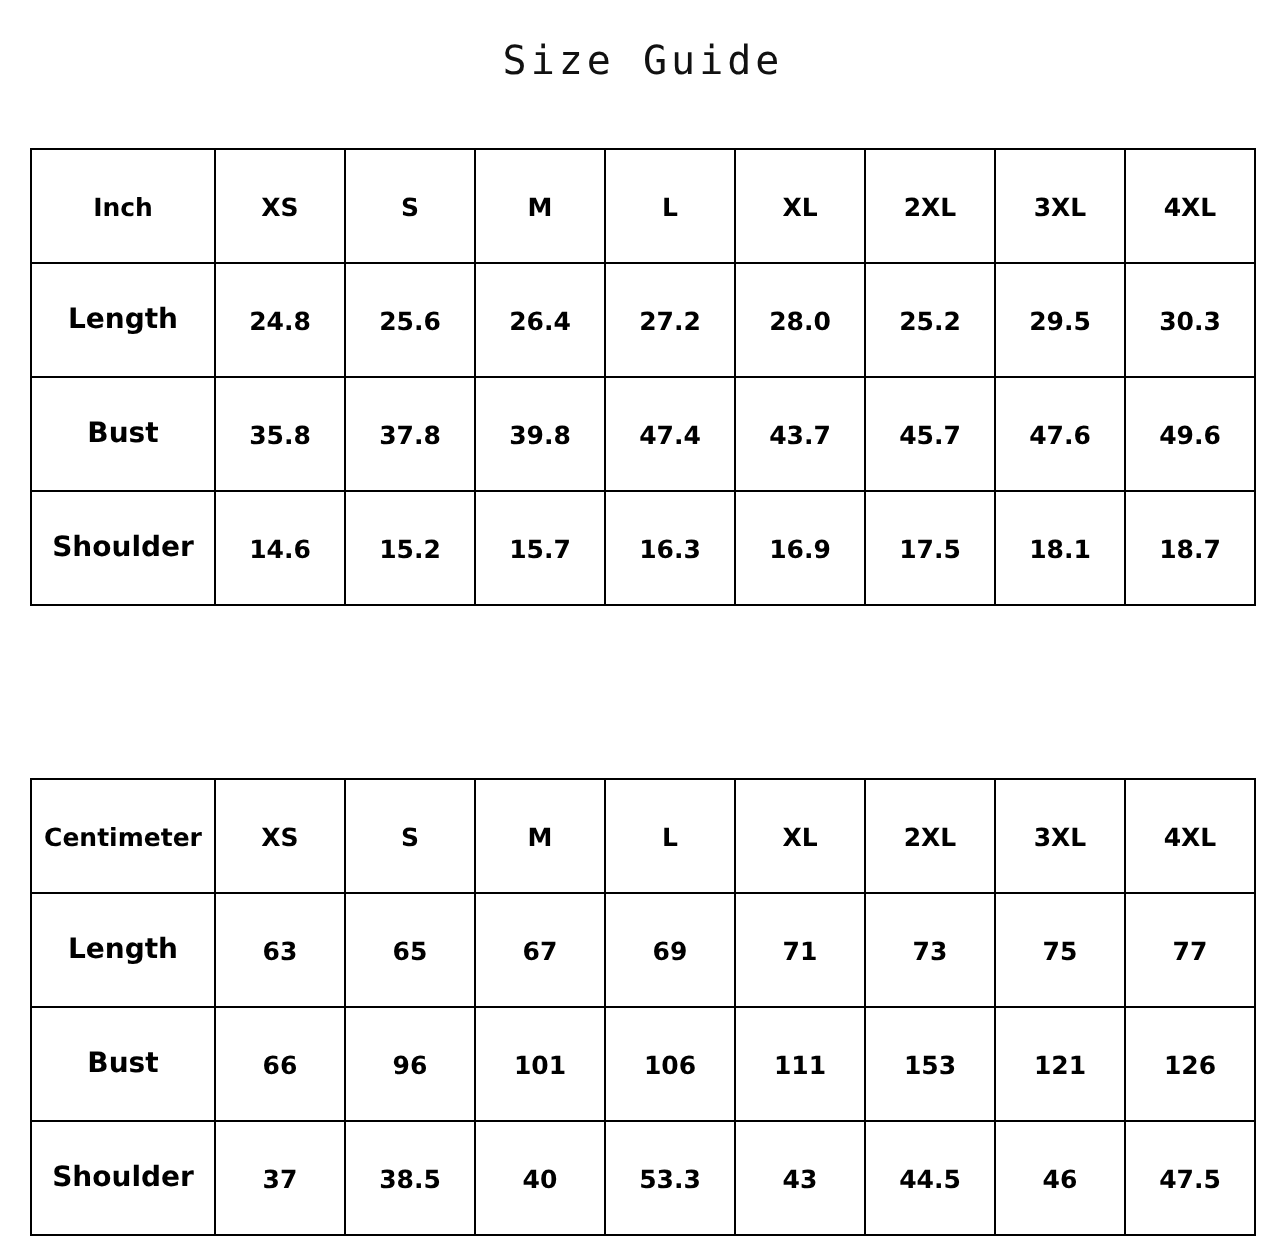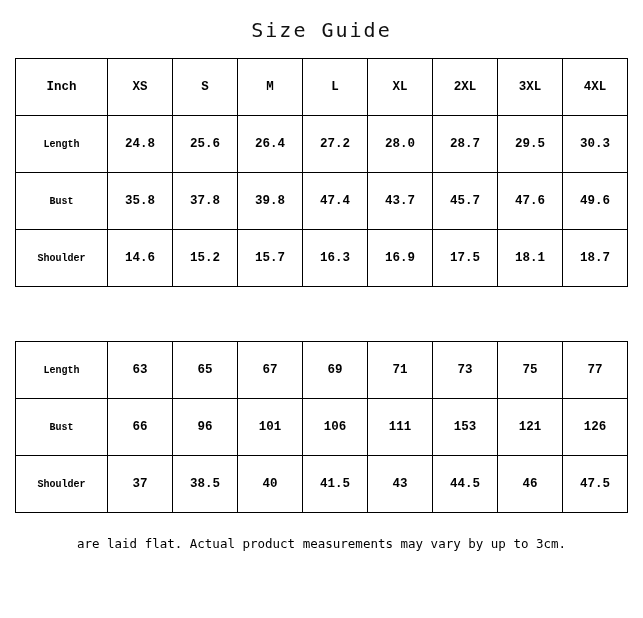--- a/index.html
+++ b/index.html
@@ -28,41 +28,40 @@
     letter-spacing: 2px;
     color: #111111;
     padding-top: 18px;
     padding-bottom: 16px;
     font-weight: normal;
     margin: 0;
   }
   table.size-table {
     border-collapse: collapse;
     width: 613px;
-    margin: 0 auto;
+    margin: 16px auto;
     table-layout: fixed;
-    font-family: Liberation Mono, monospace;
   }
   table.size-table td {
     border: 1px solid #000000;
     height: 56px;
     text-align: center;
     vertical-align: middle;
     font-size: 12.5px;
     font-weight: bold;
     color: #000000;
     padding: 0;
   }
   table.size-table td.unit-cell {
     font-size: 12.5px;
     font-weight: bold;
   }
   table.size-table td.row-label {
     font-weight: bold;
-    font-size: 10px;
+    font-size: 14px;
   }
   table.size-table td.value {
     font-weight: bold;
     font-size: 12.5px;
   }
   table.size-table col.first {
     width: 92px;
   }
   .spacer {
     height: 54px;
@@ -112,21 +111,21 @@
         <td>3XL</td>
         <td>4XL</td>
       </tr>
       <tr>
         <td class="row-label">Length</td>
         <td class="value">24.8</td>
         <td class="value">25.6</td>
         <td class="value">26.4</td>
         <td class="value">27.2</td>
         <td class="value">28.0</td>
-        <td class="value">28.7</td>
+        <td class="value">25.2</td>
         <td class="value">29.5</td>
         <td class="value">30.3</td>
       </tr>
       <tr>
         <td class="row-label">Bust</td>
         <td class="value">35.8</td>
         <td class="value">37.8</td>
         <td class="value">39.8</td>
         <td class="value">47.4</td>
         <td class="value">43.7</td>
@@ -157,20 +156,31 @@
         <col>
         <col>
         <col>
         <col>
         <col>
         <col>
         <col>
     </colgroup>
     <tbody>
       <tr>
+        <td class="unit-cell">Centimeter</td>
+        <td>XS</td>
+        <td>S</td>
+        <td>M</td>
+        <td>L</td>
+        <td>XL</td>
+        <td>2XL</td>
+        <td>3XL</td>
+        <td>4XL</td>
+      </tr>
+      <tr>
         <td class="row-label">Length</td>
         <td class="value">63</td>
         <td class="value">65</td>
         <td class="value">67</td>
         <td class="value">69</td>
         <td class="value">71</td>
         <td class="value">73</td>
         <td class="value">75</td>
         <td class="value">77</td>
       </tr>
@@ -183,21 +193,21 @@
         <td class="value">111</td>
         <td class="value">153</td>
         <td class="value">121</td>
         <td class="value">126</td>
       </tr>
       <tr>
         <td class="row-label">Shoulder</td>
         <td class="value">37</td>
         <td class="value">38.5</td>
         <td class="value">40</td>
-        <td class="value">41.5</td>
+        <td class="value">53.3</td>
         <td class="value">43</td>
         <td class="value">44.5</td>
         <td class="value">46</td>
         <td class="value">47.5</td>
       </tr>
     </tbody>
   </table>
 
   <div class="footnote">
     <div>are laid flat. Actual product measurements may vary by up to 3cm.</div>

